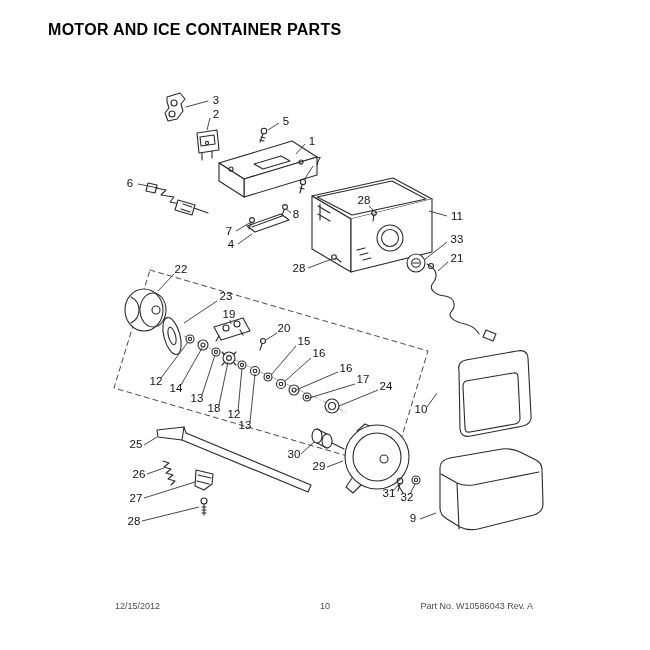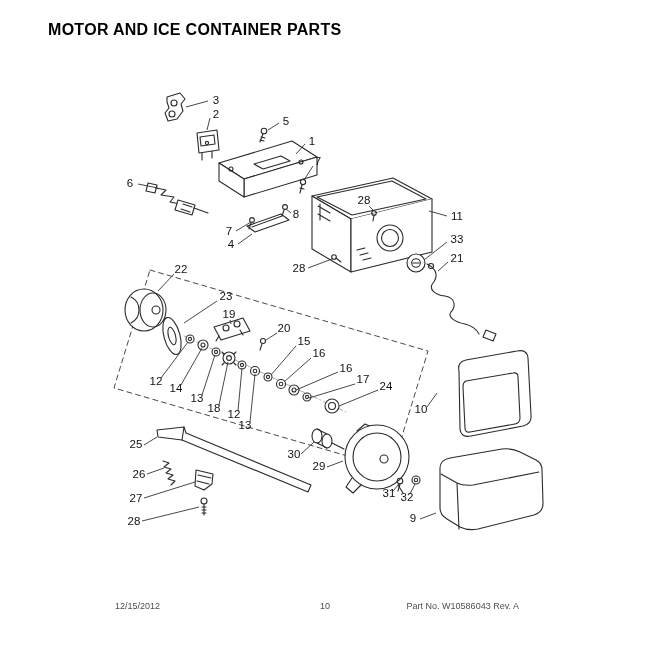--- a/index.html
+++ b/index.html
@@ -67,21 +67,21 @@
     stroke-width: 0.9;
   }
   .footer span {
     position: absolute;
     top: 601px;
     font-size: 9px;
     color: #4d4d4d;
   }
   .f-date { left: 115px; }
   .f-page { left: 0; width: 100%; text-align: center; }
-  .f-part { right: 131px; }
+  .f-part { right: 117px; }
 </style>
 </head>
 <body>
 
 <div class="page">
 
   <h1 class="title">MOTOR AND ICE CONTAINER PARTS</h1>
 
   <svg class="diagram" width="650" height="650" viewBox="0 0 650 650">
 

